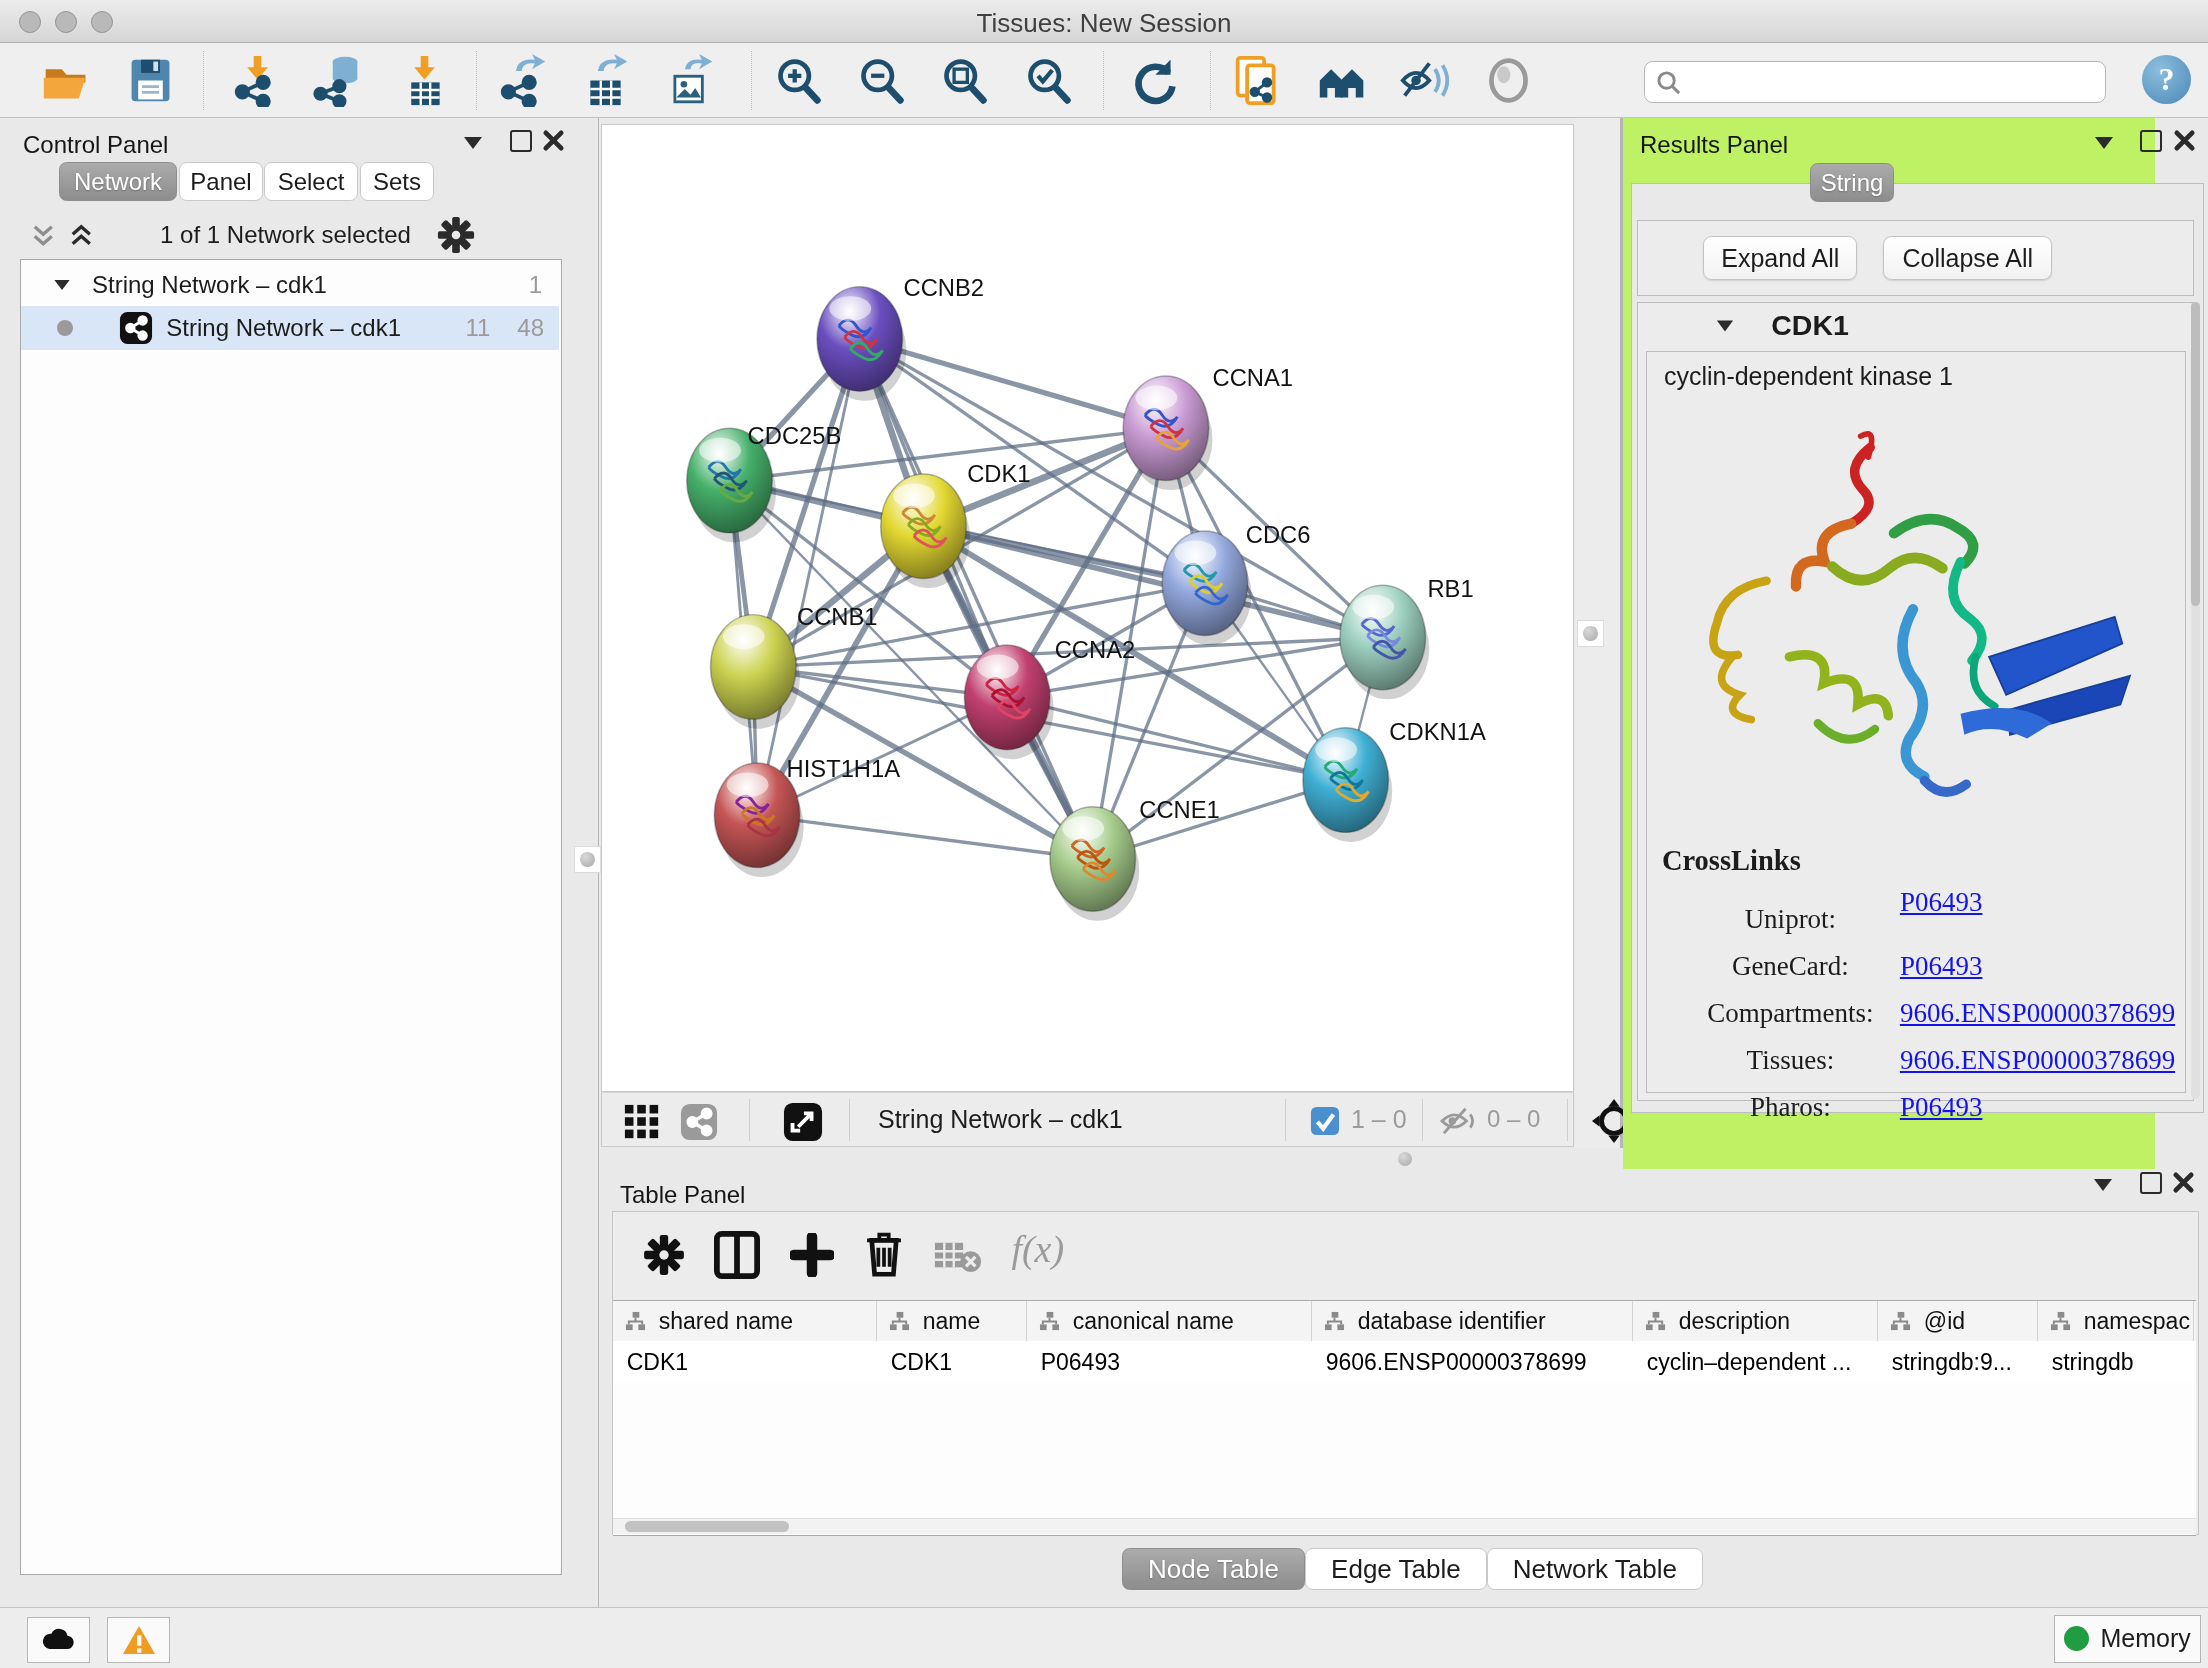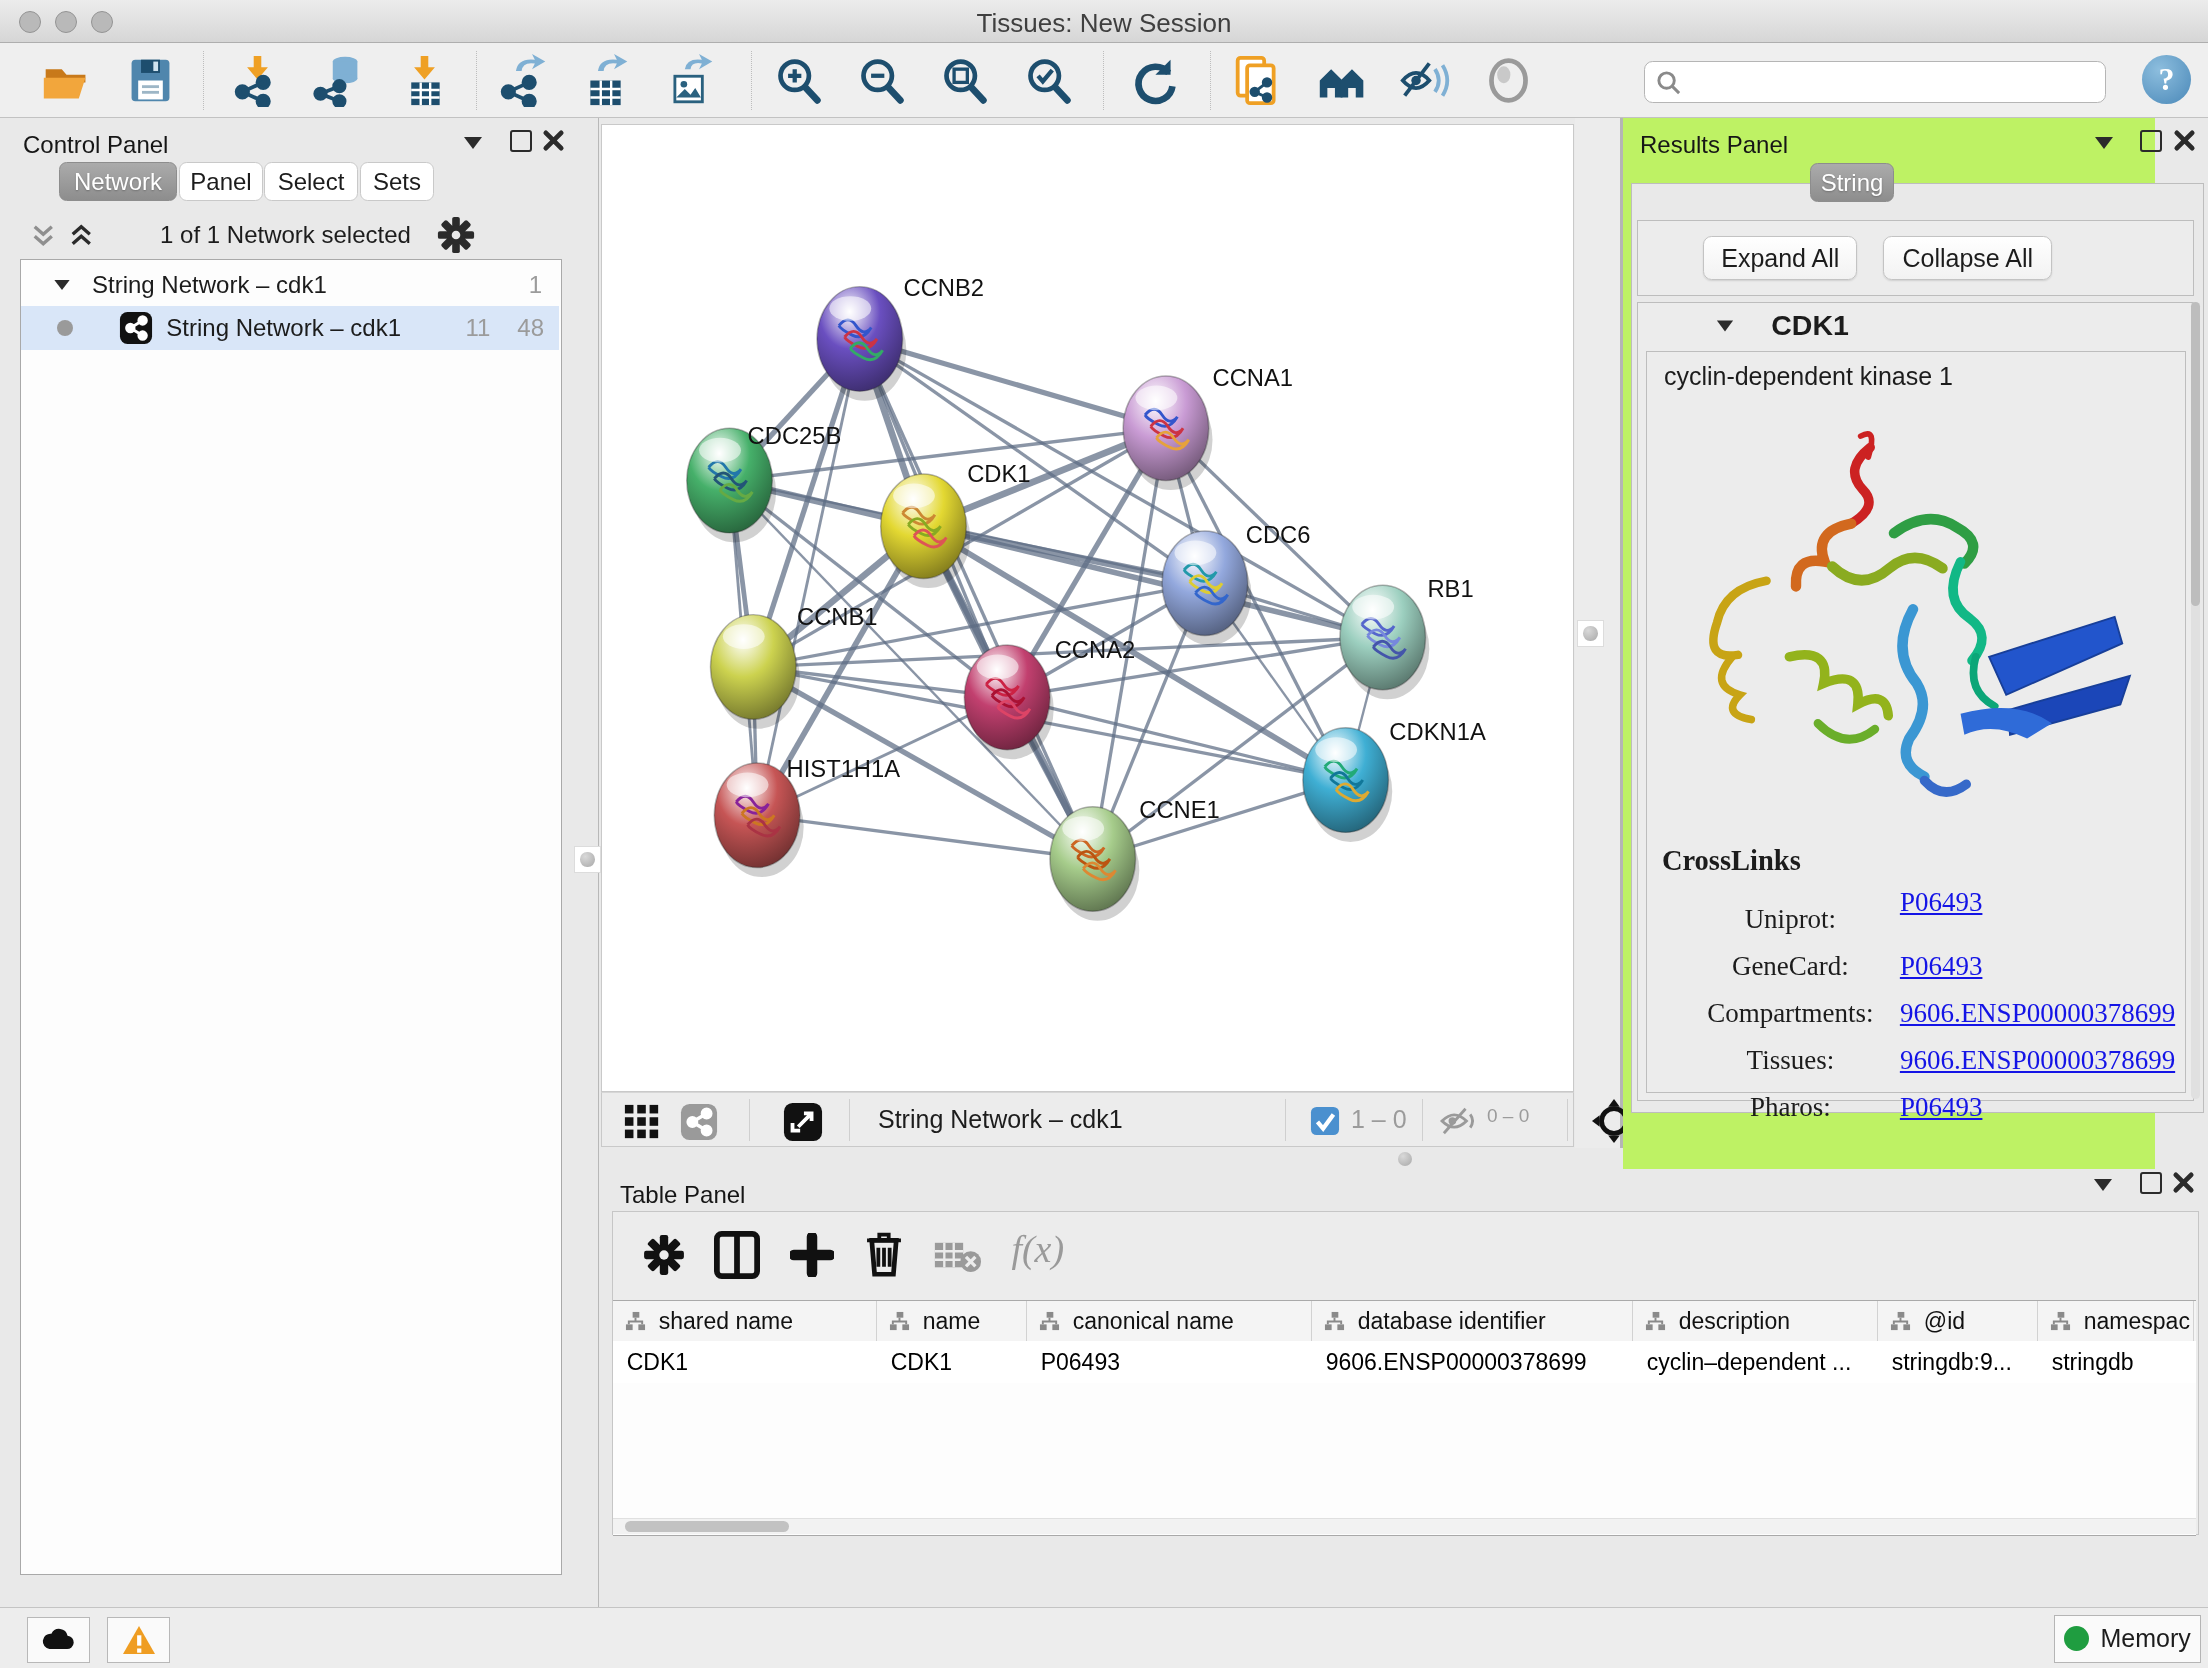--- a/index.html
+++ b/index.html
@@ -501,21 +501,21 @@
         <path d="M8 17 l6 7 L25 9" stroke="#fff" stroke-width="4.5" fill="none"></path>
     </svg>
     <div class="abs graytxt" style="left:749px;top:12.4px;font-size:25px;">1 – 0</div>
     <div class="abs vline" style="left:820px;"></div>
     <svg class="abs" style="left:837px;top:12.4px;" width="38" height="32" viewBox="0 0 40 34">
       <path d="M3 17 q13 -13 26 0 q-13 13 -26 0z" stroke="#9a9a9a" stroke-width="3" fill="none"></path>
       <circle cx="14" cy="17" r="4" fill="#9a9a9a"></circle>
         <path d="M5 30 L28 4" stroke="#9a9a9a" stroke-width="3"></path>
       <path d="M33 10 q5 7 0 14" stroke="#9a9a9a" stroke-width="3" fill="none"></path>
     </svg>
-    <div class="abs graytxt" style="left:885px;top:12.4px;font-size:19px;">0 – 0</div>
+    <div class="abs graytxt" style="left:885px;top:12.4px;font-size:24px;">0 – 0</div>
     <div class="abs vline" style="left:965px;"></div>
     <svg class="abs" style="left:989px;top:4.8px;" width="46" height="46" viewBox="0 0 48 48">
       <circle cx="24" cy="24" r="13" stroke="#111" stroke-width="5" fill="none"></circle>
       <g fill="#111">
           <path d="M24 1 l6 8 h-12z"></path>
           <path d="M24 47 l6 -8 h-12z"></path>
           <path d="M1 24 l8 -6 v12z"></path>
           <path d="M47 24 l-8 -6 v12z"></path>
         </g>
     </svg>
@@ -728,20 +728,25 @@
               <div class="td" style="width: 156px; flex: 0 0 auto;">stringdb</div>
             </div>
           </div>
 
         <div class="abs" style="left:0;top:217px;width:1583px;height:15px;background:#f2f2f2;border-top:1px solid #e0e0e0;">
           <div style="margin-left:11.4px;width:164px;height:11.4px;background:#c2c2c2;border-radius:6.7px;margin-top:1.9px;"></div>
         </div>
       </div>
     </div>
 
+    <div id="table-tabs" class="abs" style="left:521px;top:379px;height:42px;display:flex;">
+        <div class="tabbtn tabsel" style="padding: 0px 25px; height: 42px; font-size: 26px; border-radius: 7.6px;">Node Table</div>
+        <div class="tabbtn" style="padding: 0px 25px; height: 42px; font-size: 26px; border-radius: 7.6px;">Edge Table</div>
+        <div class="tabbtn" style="padding: 0px 25px; height: 42px; font-size: 26px; border-radius: 7.6px;">Network Table</div>
+      </div>
   </div>
 
   <div class="abs statusbar">
     <div class="abs" style="left:27px;top:8.6px;width:61px;height:44px;background:#fafafa;border:1.9px solid #b8b8b8;display:flex;align-items:center;justify-content:center;">
       <svg width="38" height="27" viewBox="0 0 40 28">
         <path d="M10 24 a8 8 0 0 1 2 -16 a9 9 0 0 1 17 2 a7 7 0 0 1 -1 14z" fill="#111"></path>
       </svg>
     </div>
     <div class="abs" style="left:107px;top:8.6px;width:61px;height:44px;background:#fafafa;border:1.9px solid #b8b8b8;display:flex;align-items:center;justify-content:center;">
       <svg width="36" height="32" viewBox="0 0 38 34">

